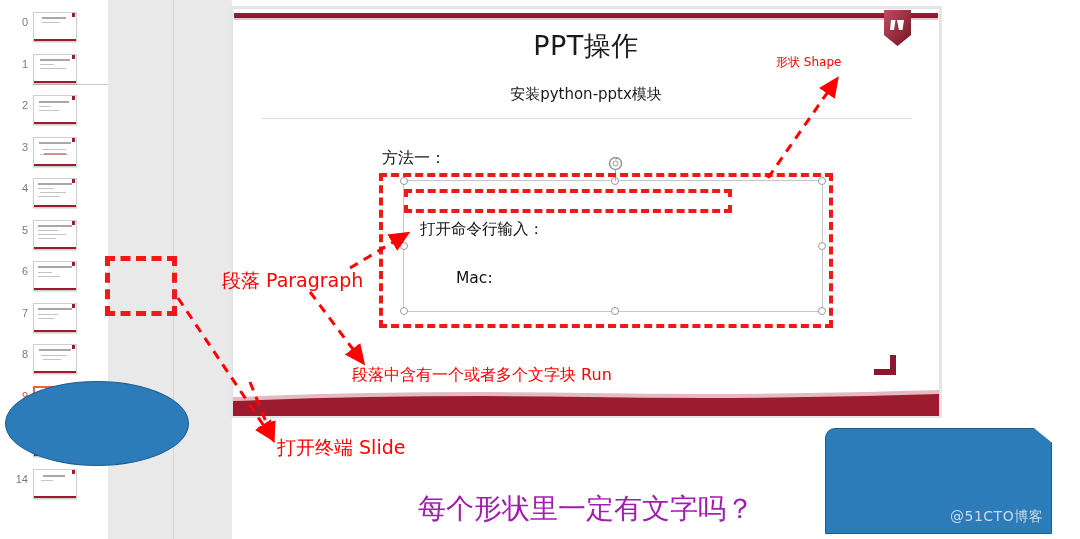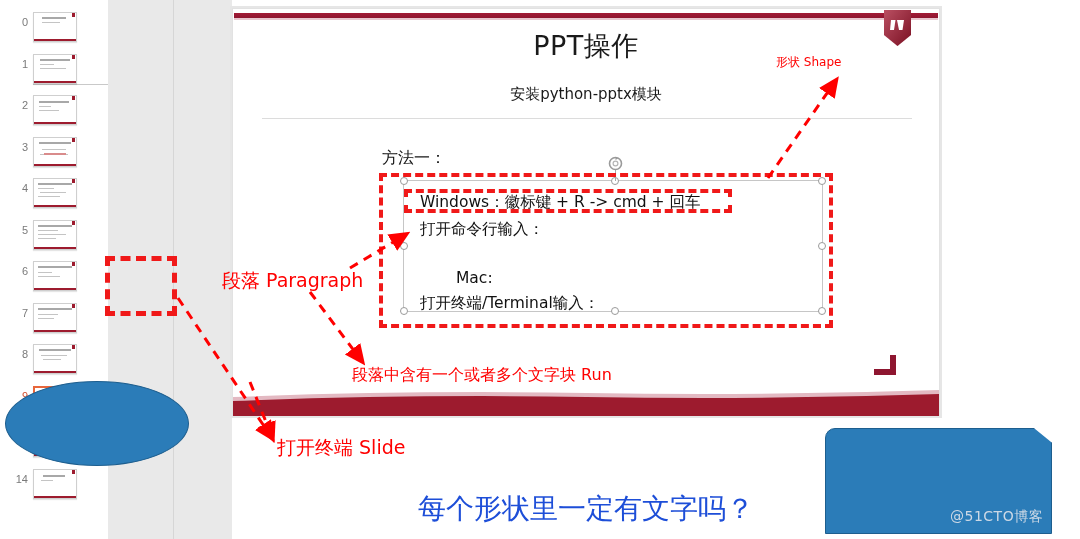--- a/index.html
+++ b/index.html
@@ -107,21 +107,21 @@
     font-family:"DejaVu Sans","Liberation Sans",sans-serif;
   }
   #ann-shape{left:776px;top:54px;font-size:12px;}
   #ann-paragraph{left:222px;top:268px;font-size:19px;}
   #ann-run{left:352px;top:365px;font-size:16px;}
   #ann-slide{left:277px;top:435px;font-size:19px;}
 
   
   #question{
     left:232px;top:490px;width:708px;text-align:center;
-    font-size:28px;color:#1d4ed8;
+    font-size:28px;color:#a21caf;
     font-family:"DejaVu Sans","Liberation Sans",sans-serif;
   }
 
   
   #blue-ellipse{
     left:5px;top:381px;width:182px;height:83px;border-radius:50%;
     background:#2b7cb8;border:1px solid #1d5e8e;
   }
   #blue-rect{
     left:825px;top:428px;width:225px;height:104px;
@@ -304,24 +304,22 @@
 <div class="abs" id="bottom-wave">
   <svg width="706" height="28" viewBox="0 0 706 28" preserveAspectRatio="none">
     <path d="M0 9 Q180 2 353 5 Q530 8 706 2 L706 28 L0 28 Z" fill="#e3b9c2"></path>
     <path d="M0 13 Q180 6 353 9 Q530 12 706 6 L706 28 L0 28 Z" fill="#9d1b2e"></path>
   </svg>
 </div>
 
 <div class="abs" id="method-label">方法一：</div>
 
 <div class="abs" id="textbox-frame">
-  <span class="tb-line" id="tb-l1">Windows：徽标键 + R  -&gt;  cmd + 回车</span>
   <span class="tb-line" id="tb-l2">打开命令行输入：</span>
   <span class="tb-line" id="tb-l3">Mac:</span>
-  <span class="tb-line" id="tb-l4">打开终端/Terminal输入：</span>
 
   <span class="handle" style="left:-4px;top:-4px"></span>
   <span class="handle" style="left:207px;top:-4px"></span>
   <span class="handle" style="left:414px;top:-4px"></span>
   <span class="handle" style="left:-4px;top:61px"></span>
   <span class="handle" style="left:414px;top:61px"></span>
   <span class="handle" style="left:-4px;top:126px"></span>
   <span class="handle" style="left:207px;top:126px"></span>
   <span class="handle" style="left:414px;top:126px"></span>
 </div>

